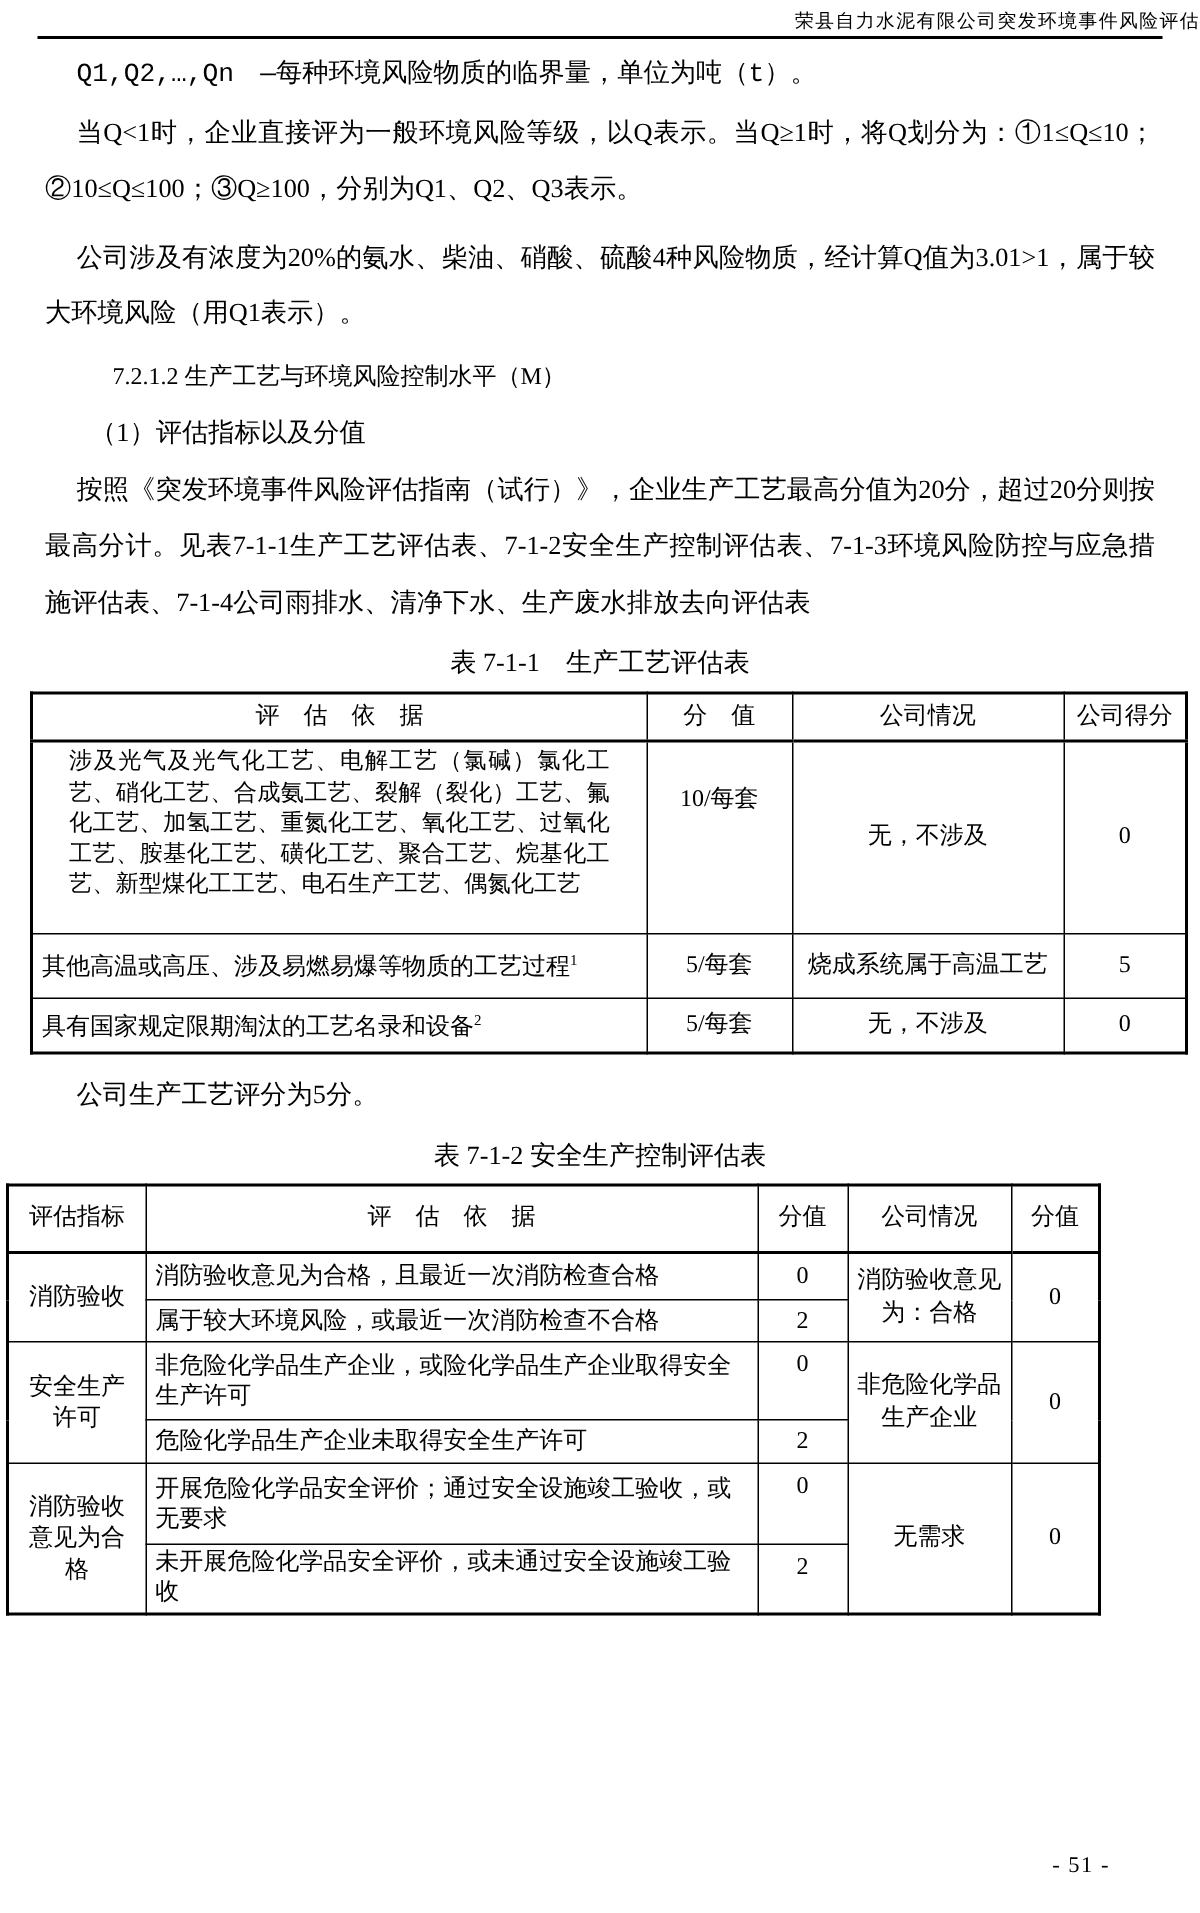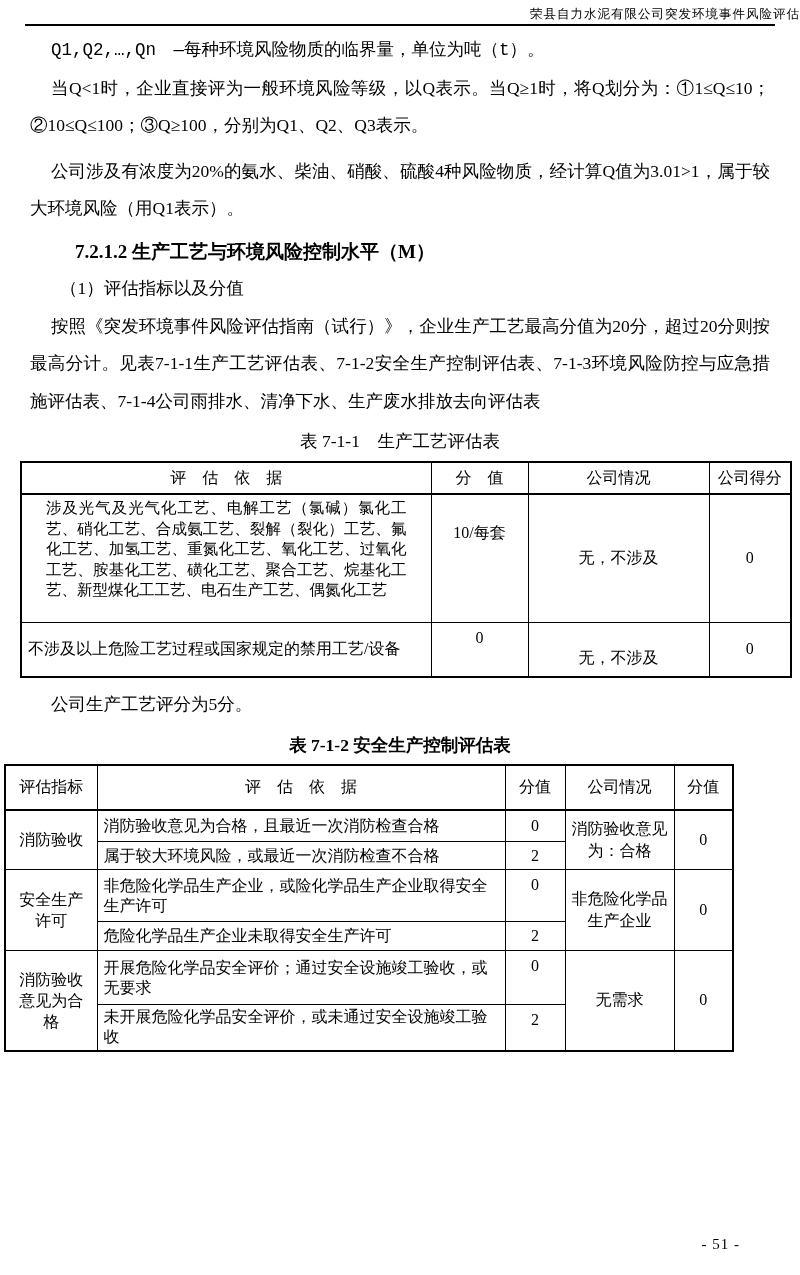--- a/index.html
+++ b/index.html
@@ -7,26 +7,26 @@
     width:800px;height:1275px;position:relative;
     font-family:"Liberation Serif","DejaVu Serif",serif;
     color:#000;overflow:hidden;
   }
   .doc-header{padding-top:6px;text-align:right;font-size:12.5px;line-height:16px;letter-spacing:1px;}
   .header-rule{margin:2px 25px 0 25px;border-bottom:2px solid #000;height:0;}
   p{margin:0 30px;font-size:17.5px;line-height:37.5px;text-align:justify;}
   .p1{margin-top:6px;text-indent:21px;font-family:Liberation Mono, monospace;}
   .p2{text-indent:21px;}
   .p3{margin-top:8px;text-indent:21px;}
-  .h1{margin:5px 30px 0 30px;font-size:19px;line-height:37.5px;font-weight:bold;padding-left:45px;}
+  .h1{margin:5px 30px 0 30px;font-size:16px;line-height:37.5px;font-weight:normal;padding-left:45px;}
   .sub1{margin:0 30px;font-size:17.5px;line-height:37.5px;padding-left:30px;}
   .p4{text-indent:21px;}
   .tbl-caption{text-align:center;font-size:17.5px;line-height:24px;}
   .cap1{margin:9px 0 8px 0;}
-  .cap2{margin:9px 0 7px 0;font-weight:bold;}
+  .cap2{margin:9px 0 7px 0;}
   .p5{margin-top:8px;text-indent:21px;}
   table{border-collapse:collapse;table-layout:fixed;}
   td{border:1.8px solid #000;font-size:16px;text-align:center;vertical-align:middle;padding:0 4px;overflow:hidden;line-height:20px;}
   .t1{margin-left:20px;width:770px;border:2.5px solid #000;}
   .t2{margin-left:4px;width:728px;border:2.5px solid #000;}
   tr.head td{border-bottom:2.6px solid #000;}
   td.basis{text-align:left;padding:2px 6px;}
   td.basis-just{text-align:justify;font-size:15.5px;line-height:20.5px;vertical-align:top;padding:3px 24px;}
   td.vtop{vertical-align:top;padding-top:5px;}
   sup{font-size:10px;}
@@ -62,24 +62,30 @@
     <td>分　值</td>
     <td>公司情况</td>
     <td>公司得分</td>
   </tr>
   <tr style="height:128px">
     <td class="basis-just">涉及光气及光气化工艺、电解工艺（氯碱）氯化工艺、硝化工艺、合成氨工艺、裂解（裂化）工艺、氟化工艺、加氢工艺、重氮化工艺、氧化工艺、过氧化工艺、胺基化工艺、磺化工艺、聚合工艺、烷基化工艺、新型煤化工工艺、电石生产工艺、偶氮化工艺</td>
     <td class="vtop" style="padding-top:28px">10/每套</td>
     <td>无，不涉及</td>
     <td>0</td>
   </tr>
-  <tr style="height:55px">
-    <td class="basis">不涉及以上危险工艺过程或国家规定的禁用工艺/设备</td>
-    <td class="vtop">0</td>
-    <td style="vertical-align:bottom;padding-bottom:8px">无，不涉及</td>
+  <tr style="height:43px">
+    <td class="basis"><span>其他高温或高压、涉及易燃易爆等物质的工艺过程</span><sup>1</sup></td>
+    <td>5/每套</td>
+    <td>烧成系统属于高温工艺</td>
+    <td>5</td>
+  </tr>
+  <tr style="height:37px">
+    <td class="basis"><span>具有国家规定限期淘汰的工艺名录和设备</span><sup>2</sup></td>
+    <td>5/每套</td>
+    <td>无，不涉及</td>
     <td>0</td>
   </tr>
 </tbody>
   </table>
 
 <p class="p5">公司生产工艺评分为5分。</p>
 
 <div class="tbl-caption cap2">表 7-1-2 安全生产控制评估表</div>
 
 <table class="t2">

